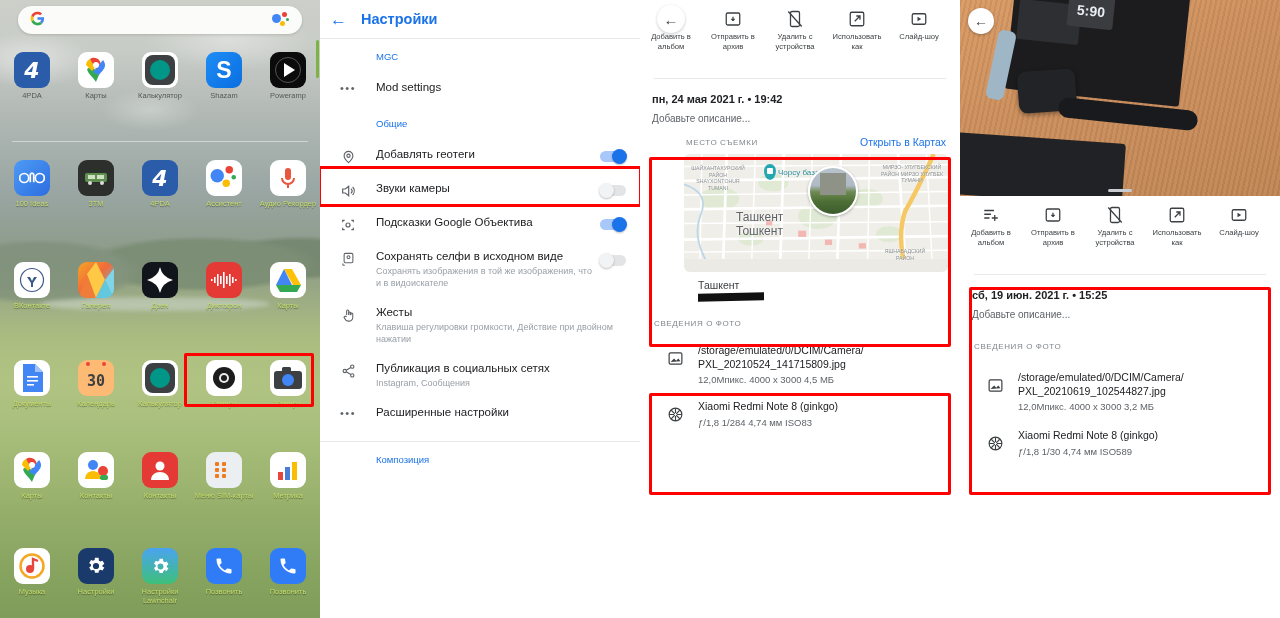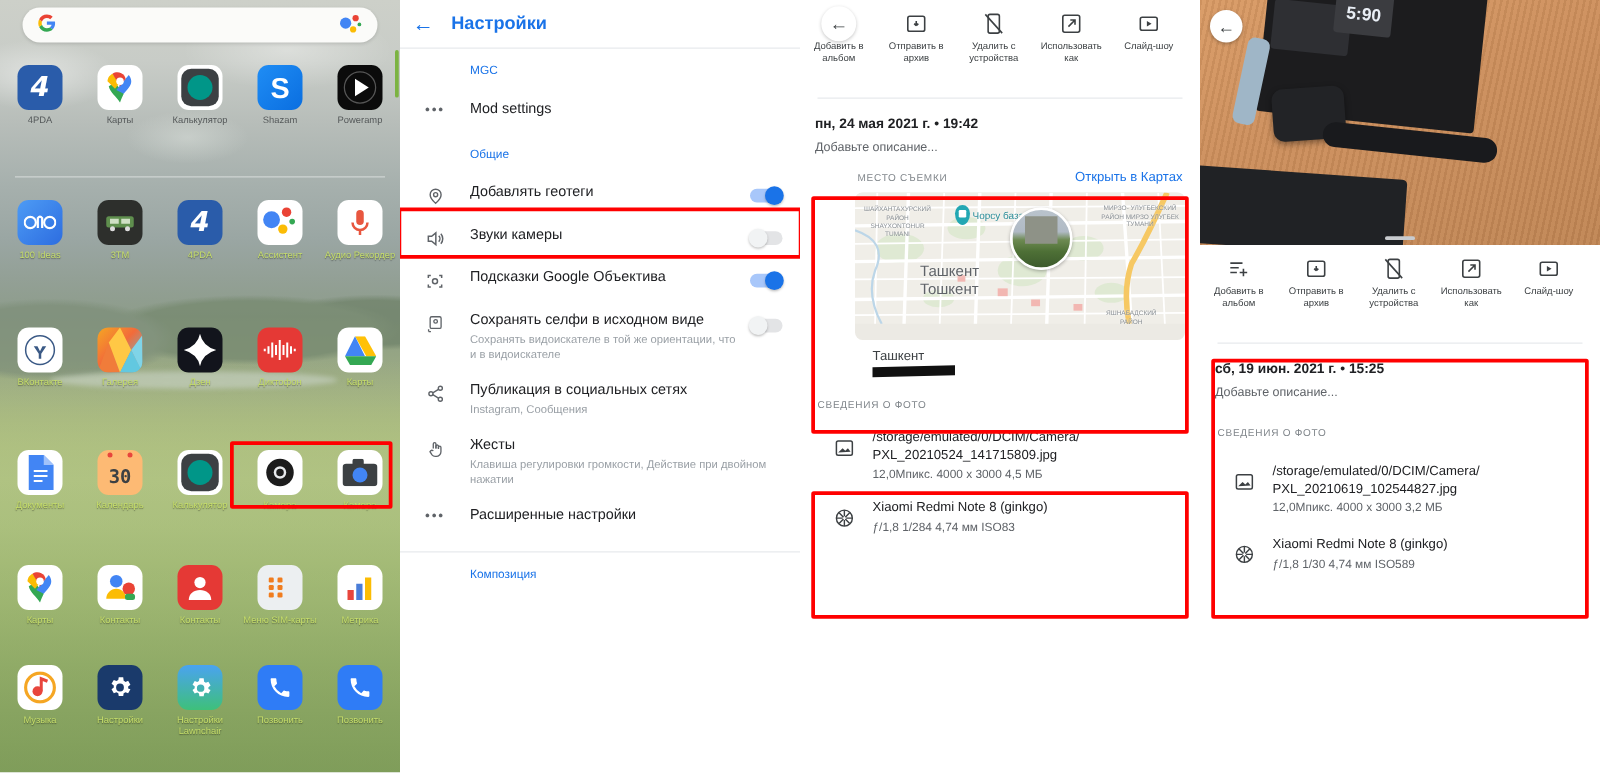--- a/index.html
+++ b/index.html
@@ -499,21 +499,21 @@
           <svg width="24" height="22" viewBox="0 0 24 22">
               <rect x="2" y="13" width="5" height="8" fill="#e8453c"></rect>
               <rect x="9" y="8" width="5" height="13" fill="#4a7dd8"></rect>
               <rect x="16" y="3" width="5" height="18" fill="#fbbc04"></rect>
             </svg>
         </div>
         <div class="app-label green">Метрика</div>
       </div>
     </div>
 
-    <div class="app-grid" style="top:532px;">
+    <div class="app-grid" style="top:548px;">
       <div class="app">
         <div class="app-icon ic-music">
           <svg width="26" height="26" viewBox="0 0 26 26">
               <circle cx="13" cy="13" r="11.5" fill="none" stroke="#f5a623" stroke-width="2.5"></circle>
               <circle cx="11" cy="16" r="4" fill="#e8453c"></circle>
               <path d="M14 16V6l5 2" fill="none" stroke="#e8453c" stroke-width="2.4"></path>
             </svg>
         </div>
         <div class="app-label green">Музыка</div>
       </div>
@@ -625,53 +625,53 @@
     <div class="st-row">
       <div class="st-ic">
         <svg width="15" height="16" viewBox="0 0 24 24" fill="none" stroke="#5f6368" stroke-width="1.7">
             <rect x="5" y="3" width="14" height="15" rx="2"></rect>
             <circle cx="12" cy="9" r="2.3"></circle>
             <path d="M3 19v3M3 22h3"></path>
           </svg>
       </div>
       <div class="st-texts" style="padding-right:32px;">
         <div class="st-main">Сохранять селфи в исходном виде</div>
-        <div class="st-sub">Сохранять видоискателе в той же ориентации, что и в видоискателе</div>
+        <div class="st-sub">Сохранять изображения в той же изображения, что и в видоискателе</div>
       </div>
       <div class="toggle off" style="position:absolute;right:14px;margin-top:6px;">
           <div class="knob"></div>
         </div>
+    </div>
+
+    <div class="st-row">
+      <div class="st-ic">
+        <svg width="15" height="17" viewBox="0 0 24 24" fill="none" stroke="#5f6368" stroke-width="1.7">
+            <path d="M9 11V5a1.7 1.7 0 0 1 3.4 0v6"></path>
+            <path d="M12.4 11V8a1.6 1.6 0 0 1 3.2 0v3"></path>
+            <path d="M15.6 11.5v-2a1.6 1.6 0 0 1 3.2 0V15a6 6 0 0 1-6 6h-1.4a5 5 0 0 1-4-2l-2.6-4 1-1.2a2 2 0 0 1 2.6-.3L9 14"></path>
+          </svg>
+      </div>
+      <div class="st-texts">
+        <div class="st-main">Жесты</div>
+        <div class="st-sub">Клавиша регулировки громкости, Действие при двойном нажатии</div>
+      </div>
     </div>
 
     <div class="st-row">
       <div class="st-ic">
         <svg width="15" height="16" viewBox="0 0 24 24" fill="none" stroke="#5f6368" stroke-width="1.8">
             <circle cx="18" cy="5" r="2.6"></circle>
             <circle cx="6" cy="12" r="2.6"></circle>
             <circle cx="18" cy="19" r="2.6"></circle>
             <path d="M8.4 10.8 15.6 6.4M8.4 13.2l7.2 4.4"></path>
           </svg>
       </div>
       <div class="st-texts">
         <div class="st-main">Публикация в социальных сетях</div>
         <div class="st-sub">Instagram, Сообщения</div>
-      </div>
-    </div>
-
-    <div class="st-row">
-      <div class="st-ic">
-        <svg width="15" height="17" viewBox="0 0 24 24" fill="none" stroke="#5f6368" stroke-width="1.7">
-            <path d="M9 11V5a1.7 1.7 0 0 1 3.4 0v6"></path>
-            <path d="M12.4 11V8a1.6 1.6 0 0 1 3.2 0v3"></path>
-            <path d="M15.6 11.5v-2a1.6 1.6 0 0 1 3.2 0V15a6 6 0 0 1-6 6h-1.4a5 5 0 0 1-4-2l-2.6-4 1-1.2a2 2 0 0 1 2.6-.3L9 14"></path>
-          </svg>
-      </div>
-      <div class="st-texts">
-        <div class="st-main">Жесты</div>
-        <div class="st-sub">Клавиша регулировки громкости, Действие при двойном нажатии</div>
       </div>
     </div>
 
 
     <div class="st-row">
       <div class="st-ic">
           <span class="st-dots">•••</span>
         </div>
       <div class="st-texts">
           <div class="st-main">Расширенные настройки</div>

